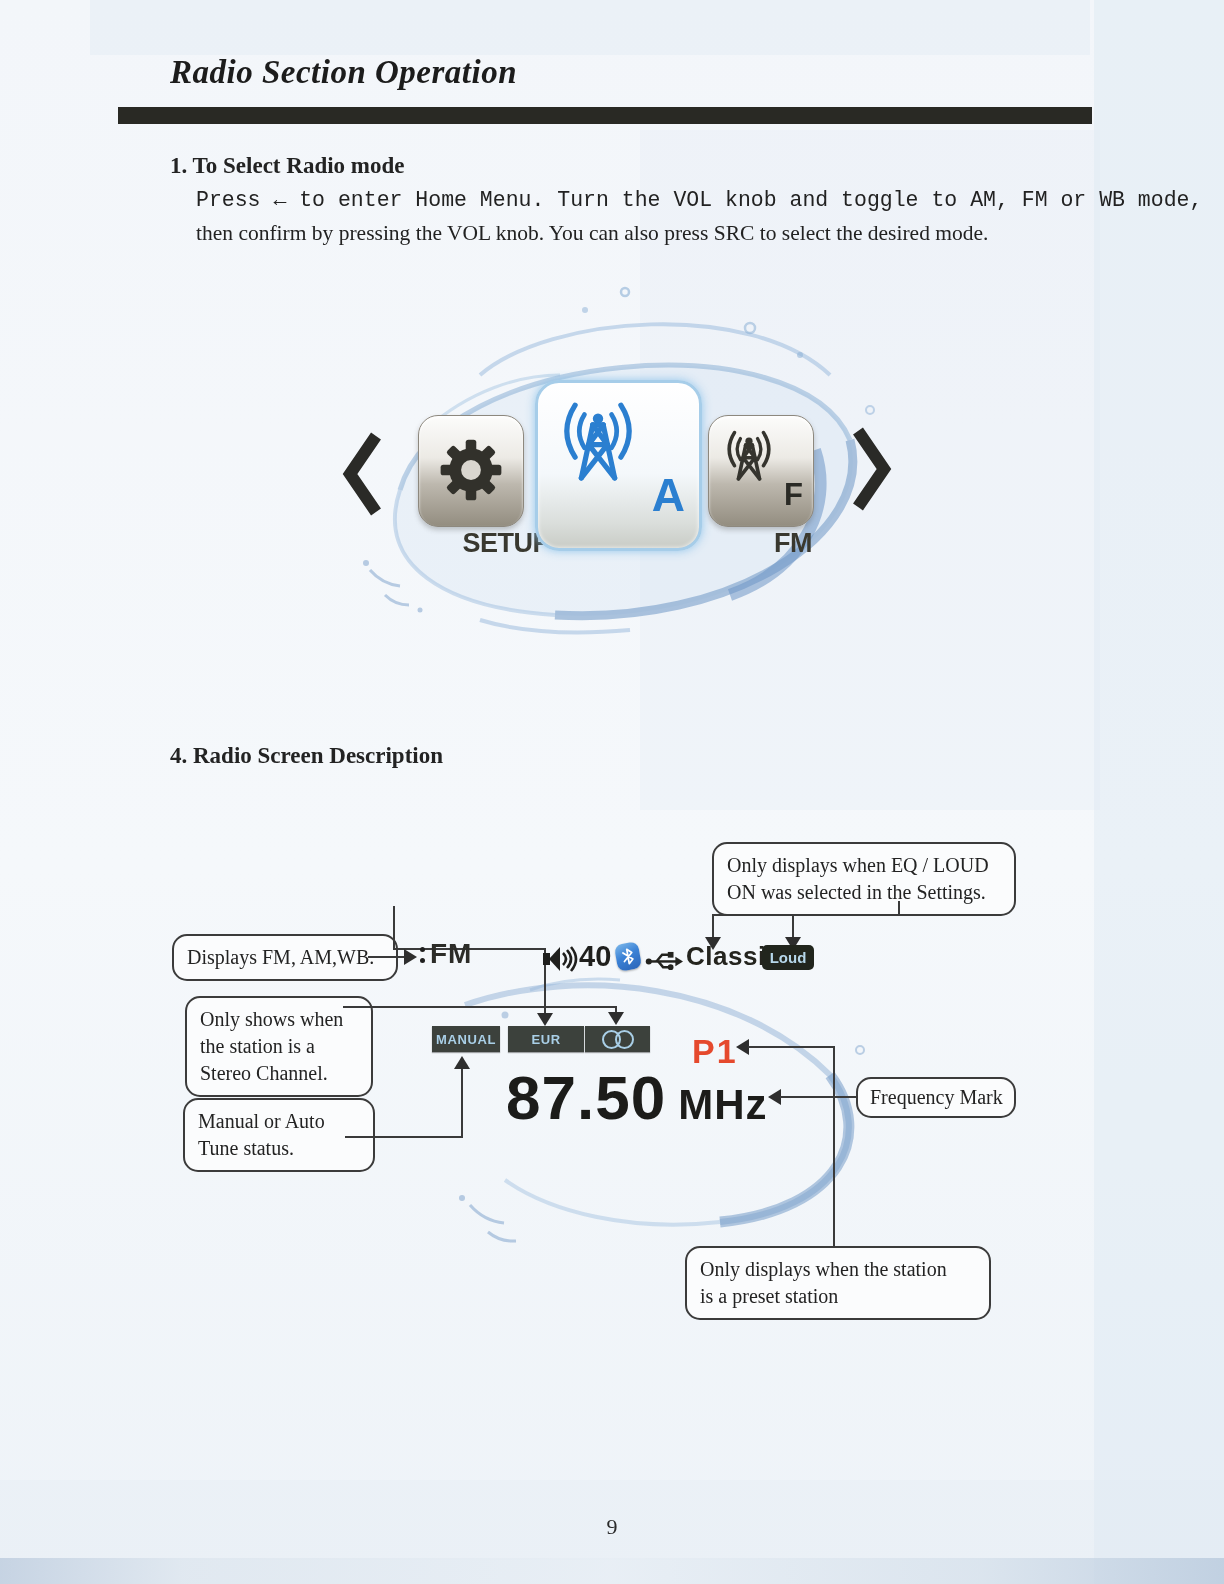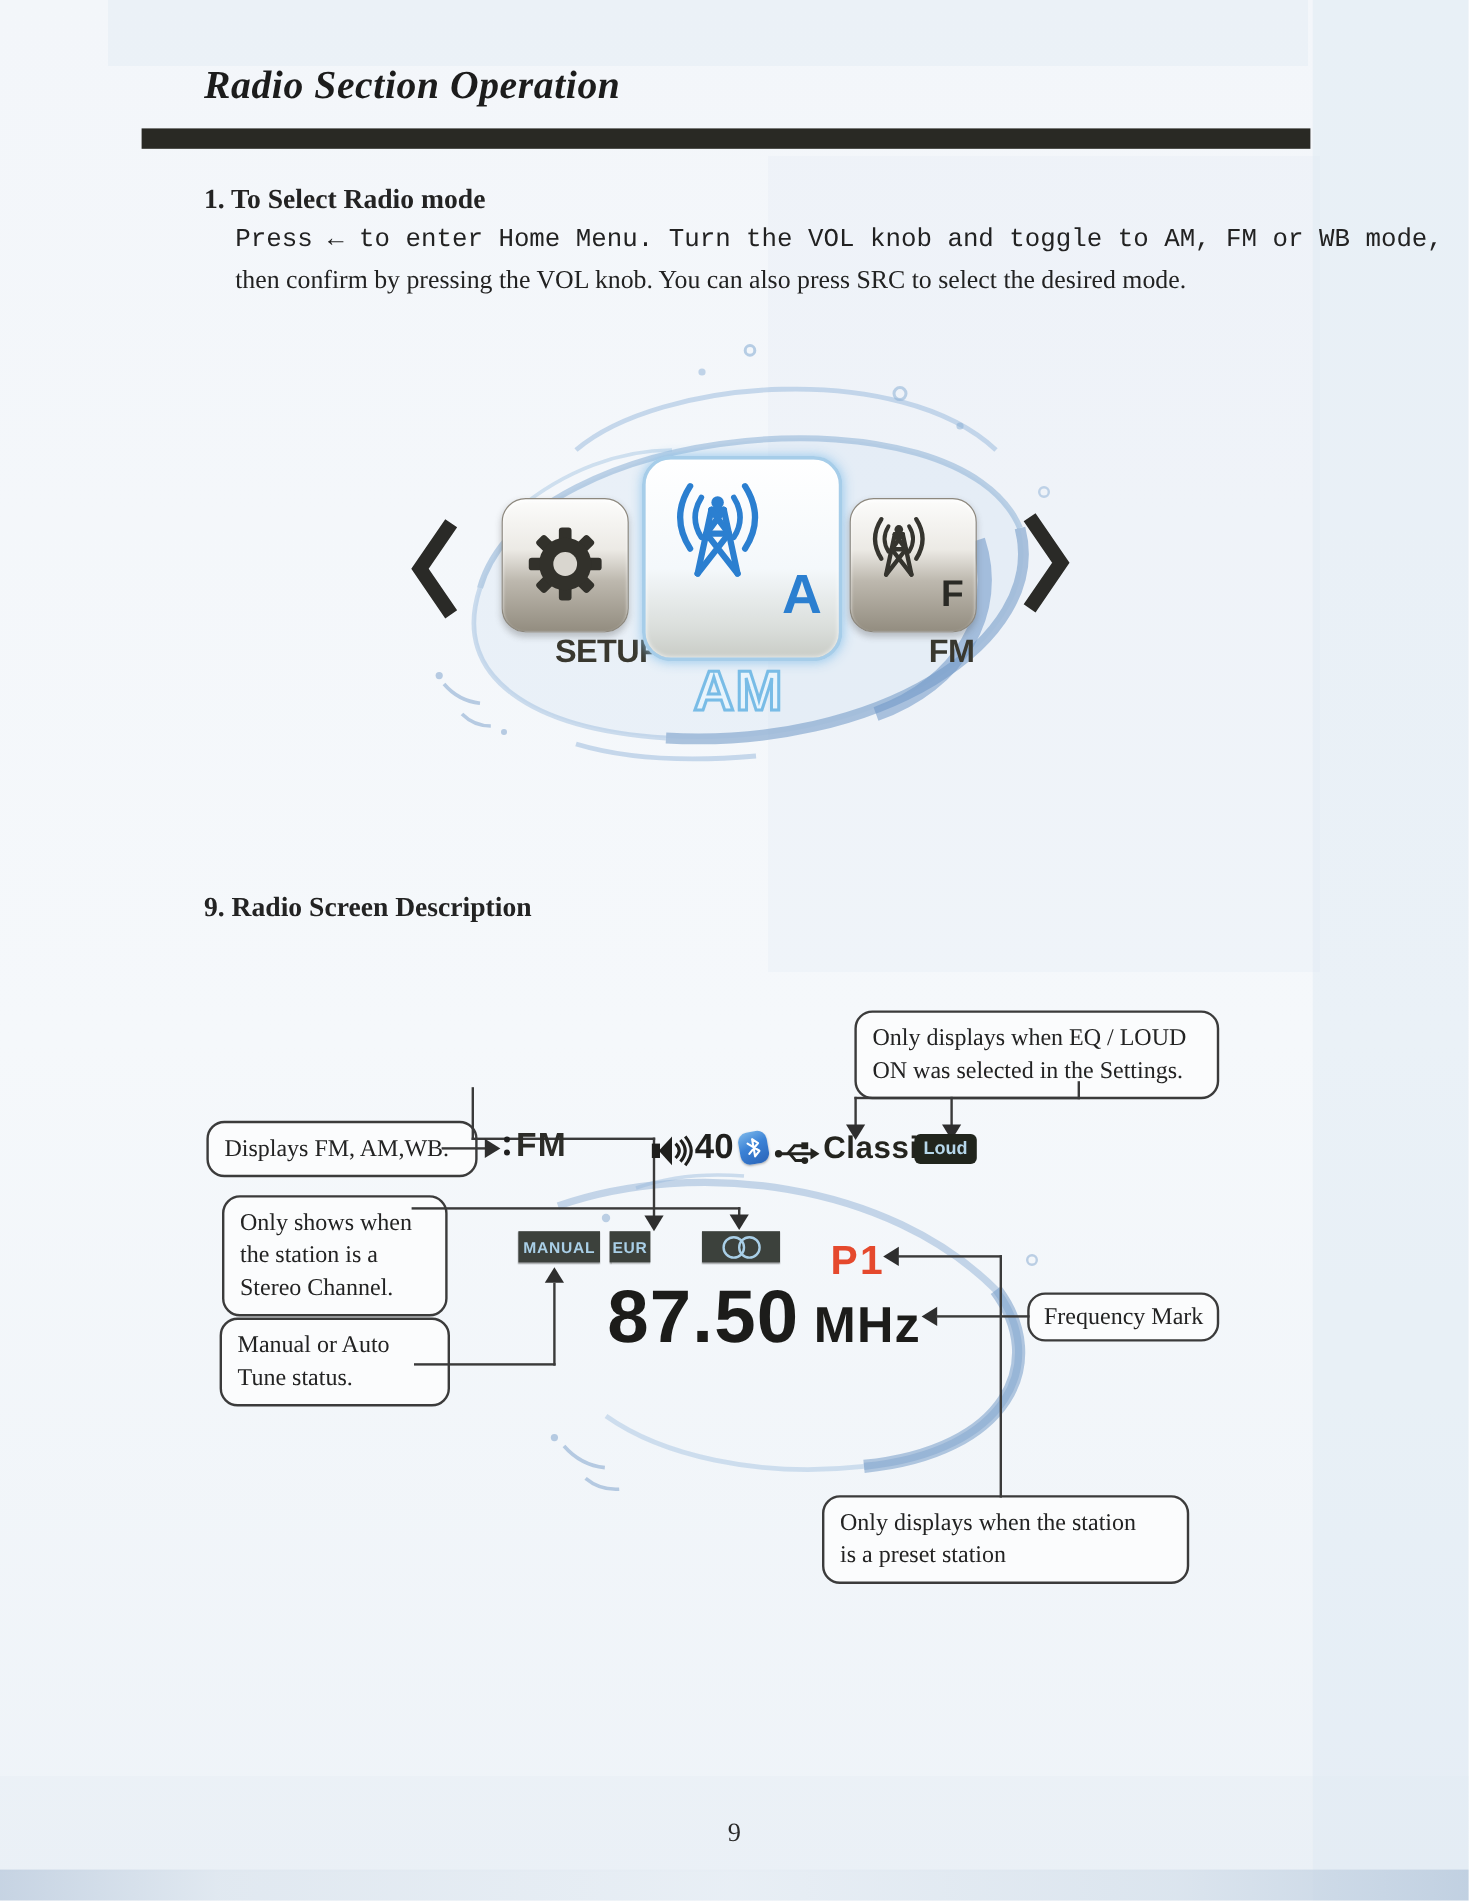--- a/index.html
+++ b/index.html
@@ -130,21 +130,20 @@
             <path d="M41 42 H59"></path>
           <path d="M45 23 L59 42 M55 23 L41 42 M41 42 L66 74 M59 42 L34 74"></path>
           <path d="M28 4 Q12 29 28 54"></path>
             <path d="M37 13 Q27 29 37 45" stroke-width="4.5"></path>
           <path d="M72 4 Q88 29 72 54"></path>
             <path d="M63 13 Q73 29 63 45" stroke-width="4.5"></path>
         </g>
       </svg>
       <div class="tile-letter" style="right:14px;bottom:26px;font-size:46px;color:#2b7fd0;">A</div>
     </div>
-    <div class="am-label" style="left:205px;top:268px;width:161px;">AM</div>
 
     <div class="tile" style="left:378px;top:135px;width:104px;height:110px;">
       <svg style="position:absolute;left:7px;top:14px;" width="66" height="66" viewBox="0 0 100 100">
         <g stroke="#35342e" stroke-width="5.5" fill="none" stroke-linecap="round">
           <circle cx="50" cy="17" r="5.5" fill="#35342e" stroke="none"></circle>
           <path d="M45 23 L34 74"></path>
             <path d="M55 23 L66 74"></path>
           <path d="M45 23 H55"></path>
             <path d="M41 42 H59"></path>
           <path d="M45 23 L59 42 M55 23 L41 42 M41 42 L66 74 M59 42 L34 74"></path>
@@ -156,21 +155,21 @@
       </svg>
       <div class="tile-letter" style="right:10px;bottom:13px;font-size:31px;color:#2a2a25;">F</div>
     </div>
     <div class="tile-label" style="left:378px;top:248px;width:104px;">FM</div>
 
     <svg class="chev" style="left:520px;top:145px;" width="44" height="88" viewBox="0 0 44 88">
       <polyline points="8,6 34,44 8,82" fill="none" stroke="#2a2a27" stroke-width="12"></polyline>
     </svg>
   </div>
 
-  <div class="sec-heading" style="left:170px;top:743px;">9. Radio Screen Description</div>
+  <div class="sec-heading" style="left:170px;top:743px;">4. Radio Screen Description</div>
 
   <svg class="patch" style="left:410px;top:960px;" width="480" height="300" viewBox="0 0 480 300">
     <path d="M55 45 C170 5 330 25 420 115 C465 175 430 250 310 262" fill="none" stroke="rgba(145,178,214,.5)" stroke-width="6"></path>
     <path d="M420 115 C465 175 430 250 310 262" fill="none" stroke="rgba(118,156,200,.55)" stroke-width="11"></path>
     <path d="M310 262 C220 272 140 252 95 220" fill="none" stroke="rgba(150,184,220,.4)" stroke-width="4"></path>
     <path d="M120 30 q40 -14 90 -10" fill="none" stroke="rgba(150,184,220,.45)" stroke-width="3"></path>
     <circle cx="95" cy="55" r="3.5" fill="rgba(130,166,206,.5)"></circle>
     <circle cx="450" cy="90" r="4" fill="none" stroke="rgba(130,166,206,.5)" stroke-width="2"></circle>
     <path d="M60 245 q14 16 34 18 M78 272 q12 10 28 9" fill="none" stroke="rgba(120,158,202,.5)" stroke-width="3"></path>
     <circle cx="52" cy="238" r="3" fill="rgba(120,158,202,.5)"></circle>
@@ -254,21 +253,21 @@
       <polyline points="12,13 18,6 25,6" fill="none"></polyline>
       <rect x="24" y="3" width="6" height="6" stroke="none"></rect>
       <polyline points="14,13 19,19 26,19" fill="none"></polyline>
       <circle cx="27" cy="19" r="3" stroke="none"></circle>
     </g>
   </svg>
   <div class="scr-eq">Classic</div>
   <div class="badge-loud">Loud</div>
 
   <div class="badge" style="left:432px;top:1026px;width:68px;">MANUAL</div>
-  <div class="badge" style="left:508px;top:1026px;width:34px;text-align:right;">EUR</div>
+  <div class="badge" style="left:508px;top:1026px;width:76px;text-align:right;">EUR</div>
   <div class="badge" style="left:585px;top:1026px;width:65px;">
     <span class="st-circle"></span>
       <span class="st-circle"></span>
   </div>
 
   <div class="preset-num">P1</div>
   <div class="freq">
     <span class="num">87.50</span>
     <span class="unit">MHz</span>
   </div>

